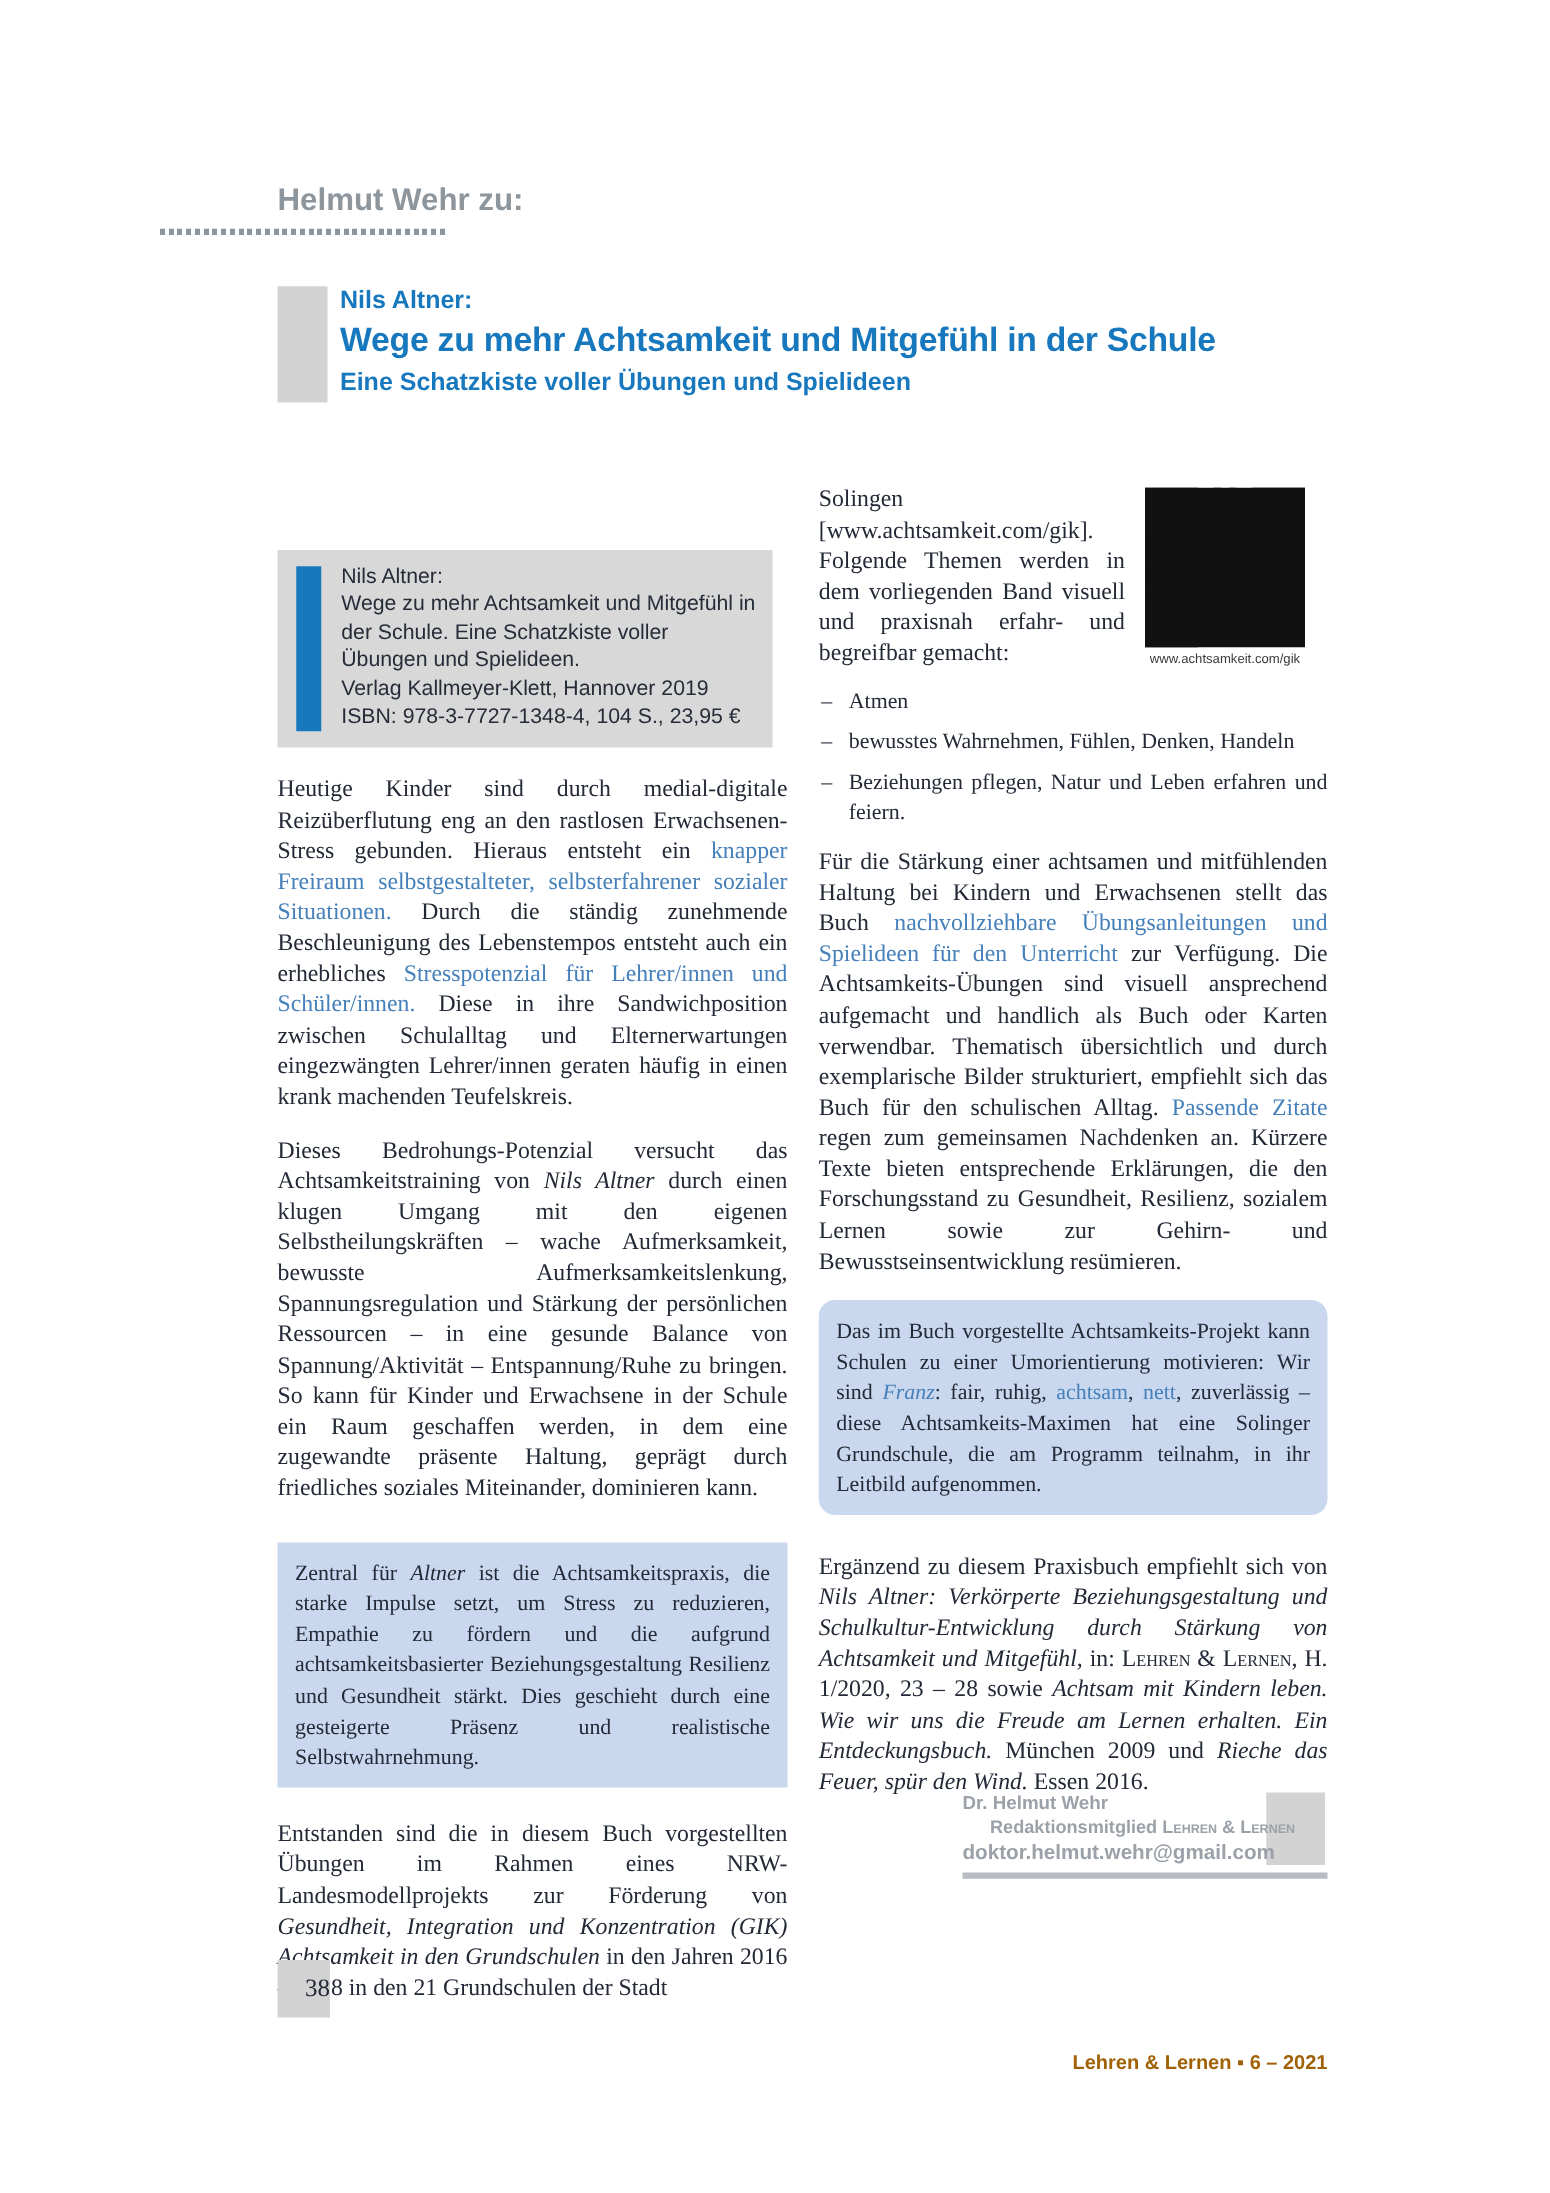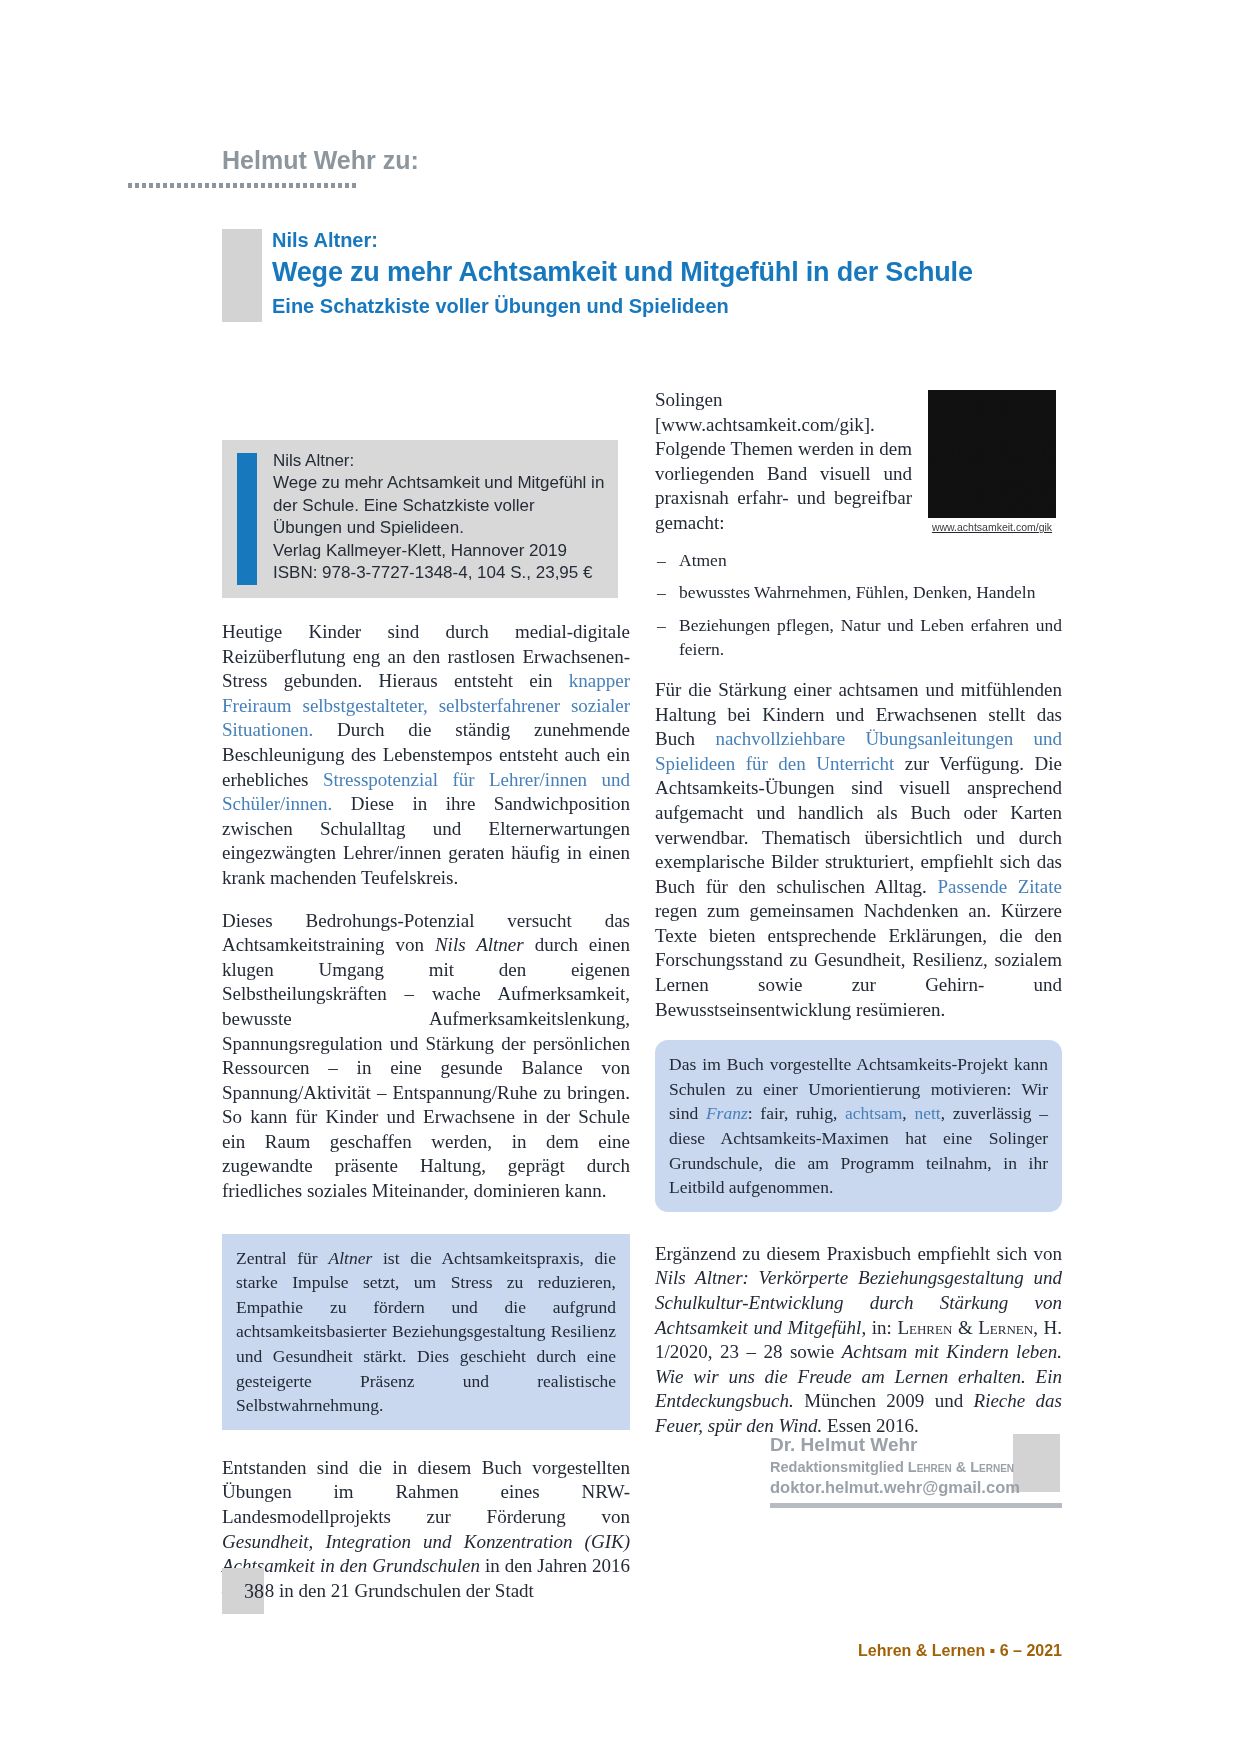--- a/index.html
+++ b/index.html
@@ -36,36 +36,36 @@
   .r-i{font-style:italic;}
   .r-bi{color:#4680ba;font-style:italic;}
   .r-sc{font-variant:small-caps;}
 
   
   .callout{background:#c9d8ee;padding:12px 14px;font-size:17.5px;line-height:24.6px;text-align:justify;}
   .col-left .callout{margin:30px 0 26px;}
   .col-right .callout{margin:18px 0 30px;border-radius:13px;}
 
   
-  .qr-wrap{float:right;width:132px;margin:2px 4px 8px 14px;text-align:center;text-decoration:underline;}
+  .qr-wrap{float:right;width:132px;margin:2px 16px 8px 14px;text-align:center;}
   svg.qr{width:128px;height:128px;display:block;margin:0 auto;}
   svg.qr rect{fill:#111;}
   .qr-caption{font:10.5px "Liberation Sans",sans-serif;color:#3a3a3a;margin-top:3px;}
 
   
   .bullets{list-style:none;margin:0 0 16px;padding:0;font-size:17.5px;line-height:24.6px;}
   .bullets li{position:relative;padding-left:24px;margin-bottom:8px;text-align:justify;}
   .bullets li::before{content:"–";position:absolute;left:2px;top:0;}
 
   
   .author-square{position:absolute;left:1013px;top:1434px;width:47px;height:58px;background:#d3d3d3;}
   .author-block{position:absolute;left:770px;top:1434px;width:292px;z-index:2;
                 font-family:"Liberation Sans",sans-serif;color:#9aa1a8;}
-  .a-name{font-size:19px;font-weight:bold;margin-bottom:3px;}
-  .a-role{font-size:14.5px;font-weight:bold;margin-bottom:3px;}
+  .a-name{font-size:15px;font-weight:bold;margin-bottom:3px;}
+  .a-role{font-size:14.5px;font-weight:bold;margin-bottom:3px;margin-left:22px;}
   .a-email{font-size:16.5px;font-weight:bold;}
   .a-bar{margin-top:6px;height:5px;background:#b6bcc2;}
 
   
   .page-num-box{position:absolute;left:222px;top:1568px;width:42px;height:46px;background:#d3d3d3;
                 display:flex;align-items:center;justify-content:flex-end;
                 font:20px "Liberation Serif",serif;color:#232936;}
   .footer-right{position:absolute;right:178px;top:1642px;font:bold 16px "Liberation Sans",sans-serif;color:#a16207;}
 </style>
 </head>

